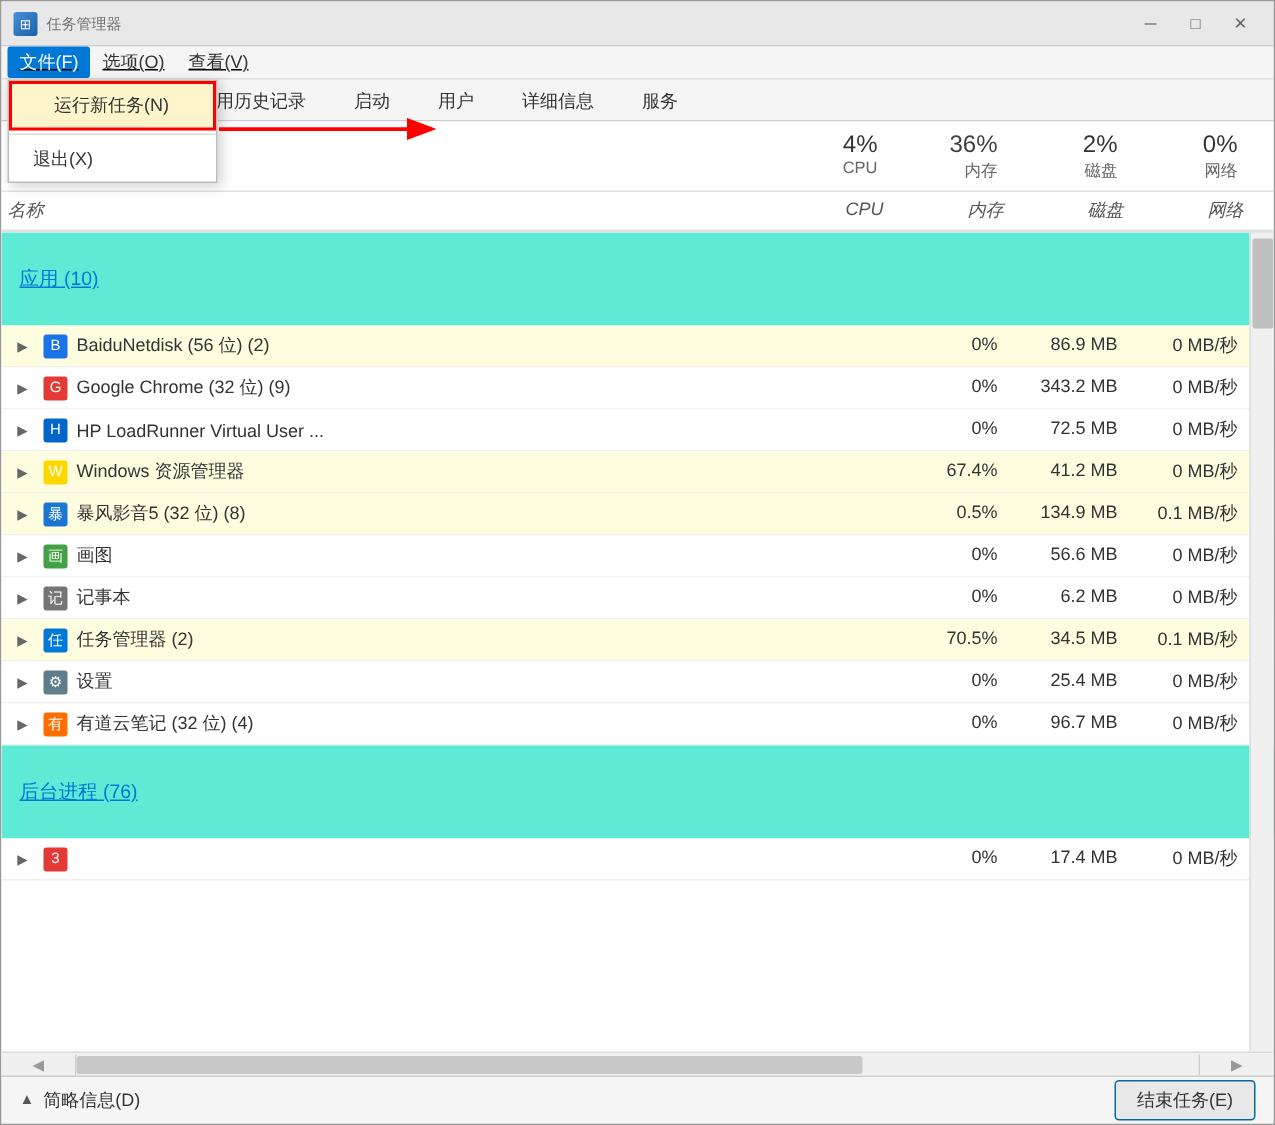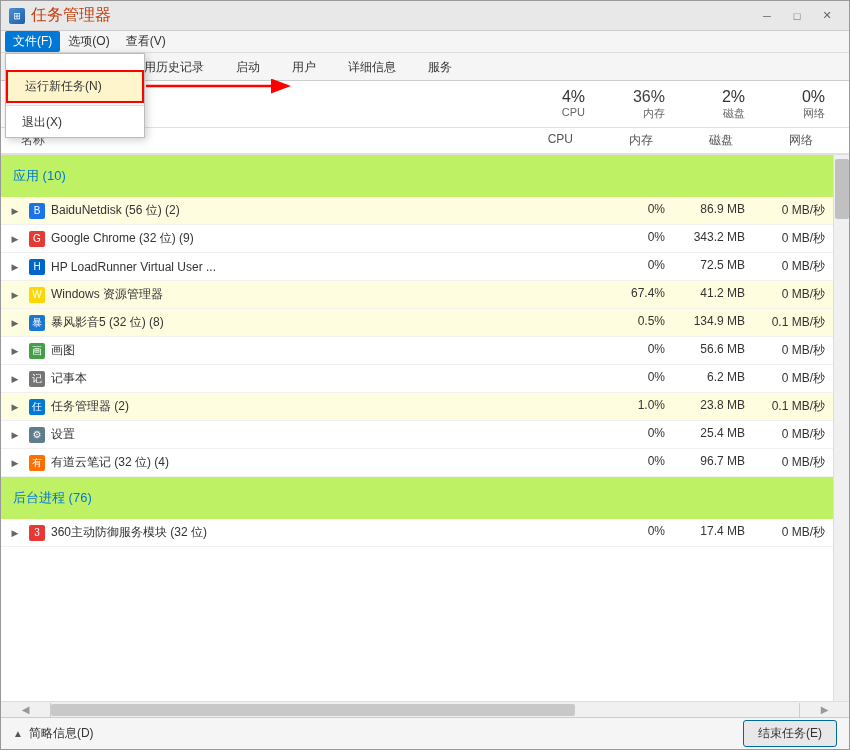--- a/index.html
+++ b/index.html
@@ -35,22 +35,22 @@
       background: linear-gradient(135deg, #4a90d9, #1a5fa8);
       border-radius: 2px;
       display: flex;
       align-items: center;
       justify-content: center;
       color: white;
       font-size: 9px;
     }
     .title-bar-text {
       flex: 1;
-      font-size: 16px;
-      color: #c2410c;
+      font-size: 10px;
+      color: #737373;
     }
     .title-bar-controls {
       display: flex;
       gap: 2px;
     }
     .title-btn {
       width: 28px;
       height: 20px;
       border: none;
       background: transparent;
@@ -83,28 +83,27 @@
       position: absolute;
       top: 22px;
       left: 4px;
       background: white;
       border: 1px solid #bbb;
       box-shadow: 2px 2px 8px rgba(0,0,0,0.2);
       z-index: 100;
       min-width: 140px;
     }
     .dropdown-item {
-      padding: 6px 17px;
+      padding: 6px 28px;
       cursor: pointer;
       font-size: 12px;
       color: #333;
       background: #fff5cc;
       border: 2px solid red;
       position: relative;
-      margin-top: 16px;
     }
     .dropdown-separator {
       height: 1px;
       background: #ddd;
       margin: 2px 0;
     }
     .dropdown-item2 {
       padding: 6px 16px;
       cursor: pointer;
       font-size: 12px;
@@ -165,35 +164,37 @@
     .col-headers {
       display: grid;
       grid-template-columns: 1fr 80px 80px 80px 80px 16px;
       background: white;
       border-bottom: 2px solid #e0e0e0;
       padding: 2px 0;
     }
     .col-header {
       font-size: 12px;
       color: #555;
-      padding: 2px 20px;
+      padding: 2px 4px;
       text-align: right;
+      font-style: italic;
     }
     .col-header.name { text-align: left; }
     
     .table-scroll {
       flex: 1;
       overflow-y: auto;
       overflow-x: hidden;
     }
     .section-header {
-      padding: 12px 12px;
+      padding: 22px 12px;
       font-size: 13px;
       color: #0078d7;
-      background: #bef264;
+      background: #5eead4;
+      text-decoration: underline;
     }
     .process-row {
       display: grid;
       grid-template-columns: 1fr 80px 80px 80px 80px 16px;
       padding: 2px 0;
       border-bottom: 1px solid #f0f0f0;
       background: white;
     }
     .process-row.highlighted { background: #fffde0; }
     .process-cell {
@@ -265,20 +266,21 @@
     
     .arrow-svg {
       position: absolute;
       top: 40px;
       left: 145px;
       z-index: 200;
       pointer-events: none;
     }
     .menu-container {
       position: relative;
+      text-decoration: underline;
     }
     
     .v-scrollbar {
       position: absolute;
       right: 0;
       top: 0;
       width: 16px;
       height: 100%;
       background: #f0f0f0;
     }
@@ -472,22 +474,22 @@
     <div class="process-cell">0 MB/秒</div>
     <div class="process-cell">0 Mbps</div>
   </div>
             <div class="process-row highlighted">
     <div class="process-cell name">
       <span class="expand-arrow">▶</span>
       <span class="process-icon" style="background:#0078d7;color:white;font-size:10px;">任</span>
       <span>任务管理器 (2)</span>
     </div>
     <div class="process-cell"></div>
-    <div class="process-cell">1.0%</div>
-    <div class="process-cell">23.8 MB</div>
+    <div class="process-cell">70.5%</div>
+    <div class="process-cell">34.5 MB</div>
     <div class="process-cell">0.1 MB/秒</div>
     <div class="process-cell">0 Mbps</div>
   </div>
             <div class="process-row">
     <div class="process-cell name">
       <span class="expand-arrow">▶</span>
       <span class="process-icon" style="background:#607d8b;color:white;font-size:10px;">⚙</span>
       <span>设置</span>
     </div>
     <div class="process-cell"></div>
@@ -509,21 +511,20 @@
     <div class="process-cell">0 Mbps</div>
   </div>
           </div>
 
         <div class="section-header">后台进程 (76)</div>
         <div id="bg-rows">
             <div class="process-row">
     <div class="process-cell name">
       <span class="expand-arrow">▶</span>
       <span class="process-icon" style="background:#e53935;color:white;font-size:10px;">3</span>
-      <span>360主动防御服务模块 (32 位)</span>
     </div>
     <div class="process-cell"></div>
     <div class="process-cell">0%</div>
     <div class="process-cell">17.4 MB</div>
     <div class="process-cell">0 MB/秒</div>
     <div class="process-cell">0 Mbps</div>
   </div>
           </div>
       </div>
 

